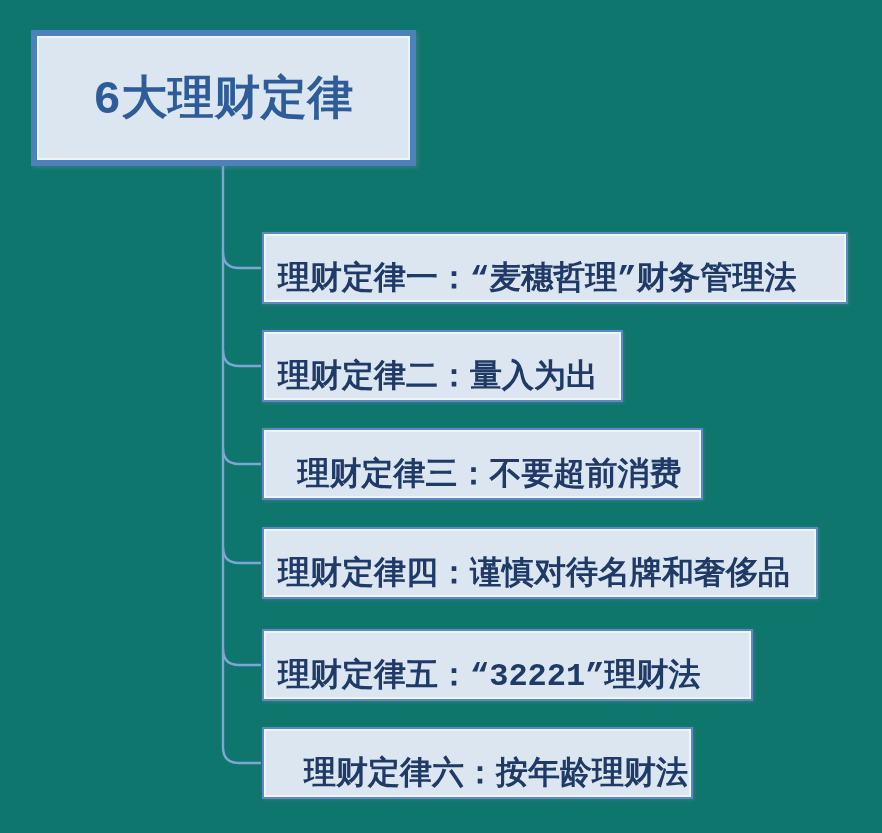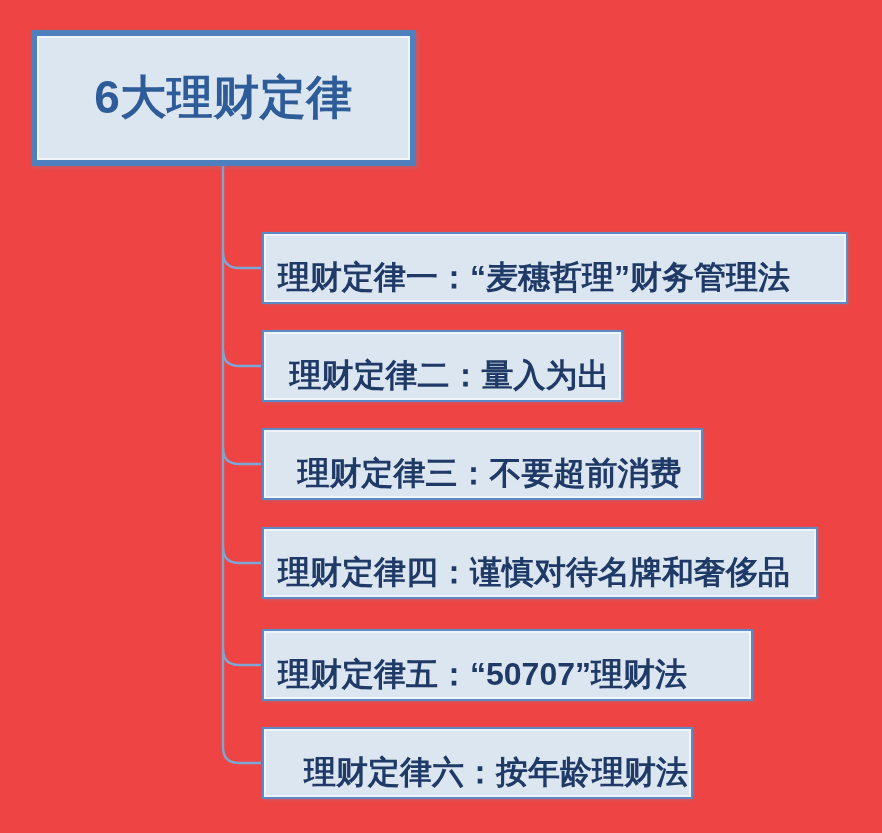--- a/index.html
+++ b/index.html
@@ -4,23 +4,23 @@
 <style>
   html, body {
     margin: 0;
     padding: 0;
     background: #ffffff;
   }
   .canvas {
     position: relative;
     width: 882px;
     height: 833px;
-    background: #ef4444;
+    background: #0f766e;
     overflow: hidden;
-    font-family: Liberation Sans, sans-serif;
+    font-family: Liberation Mono, monospace;
   }
   .connectors {
     position: absolute;
     left: 0;
     top: 0;
     width: 882px;
     height: 833px;
     pointer-events: none;
   }
   .root-node {
@@ -57,21 +57,21 @@
     padding-left: 14px;
   }
   .child-label {
     color: #1f3a66;
     font-size: 32px;
     font-weight: bold;
     white-space: nowrap;
     margin-top: 20px;
   }
   .child-node.n1 { top: 232px; width: 586px; }
-  .child-node.n2 { top: 330px; width: 361px; justify-content: center; }
+  .child-node.n2 { top: 330px; width: 361px; }
   .child-node.n3 { top: 428px; width: 441px; justify-content: center; }
   .child-node.n4 { top: 527px; width: 556px; align-items: center; }
   .child-node.n5 { top: 629px; width: 491px; }
   .child-node.n6 { top: 727px; width: 431px; padding-left: 40px; }
 </style>
 </head>
 <body>
 
 <div class="canvas">
 
@@ -100,20 +100,20 @@
 
   <div class="child-node n3">
     <span class="child-label">理财定律三：不要超前消费</span>
   </div>
 
   <div class="child-node n4">
     <span class="child-label">理财定律四：谨慎对待名牌和奢侈品</span>
   </div>
 
   <div class="child-node n5">
-    <span class="child-label">理财定律五：“50707”理财法</span>
+    <span class="child-label">理财定律五：“32221”理财法</span>
   </div>
 
   <div class="child-node n6">
     <span class="child-label">理财定律六：按年龄理财法</span>
   </div>
 
 </div>
 
 </body></html>

